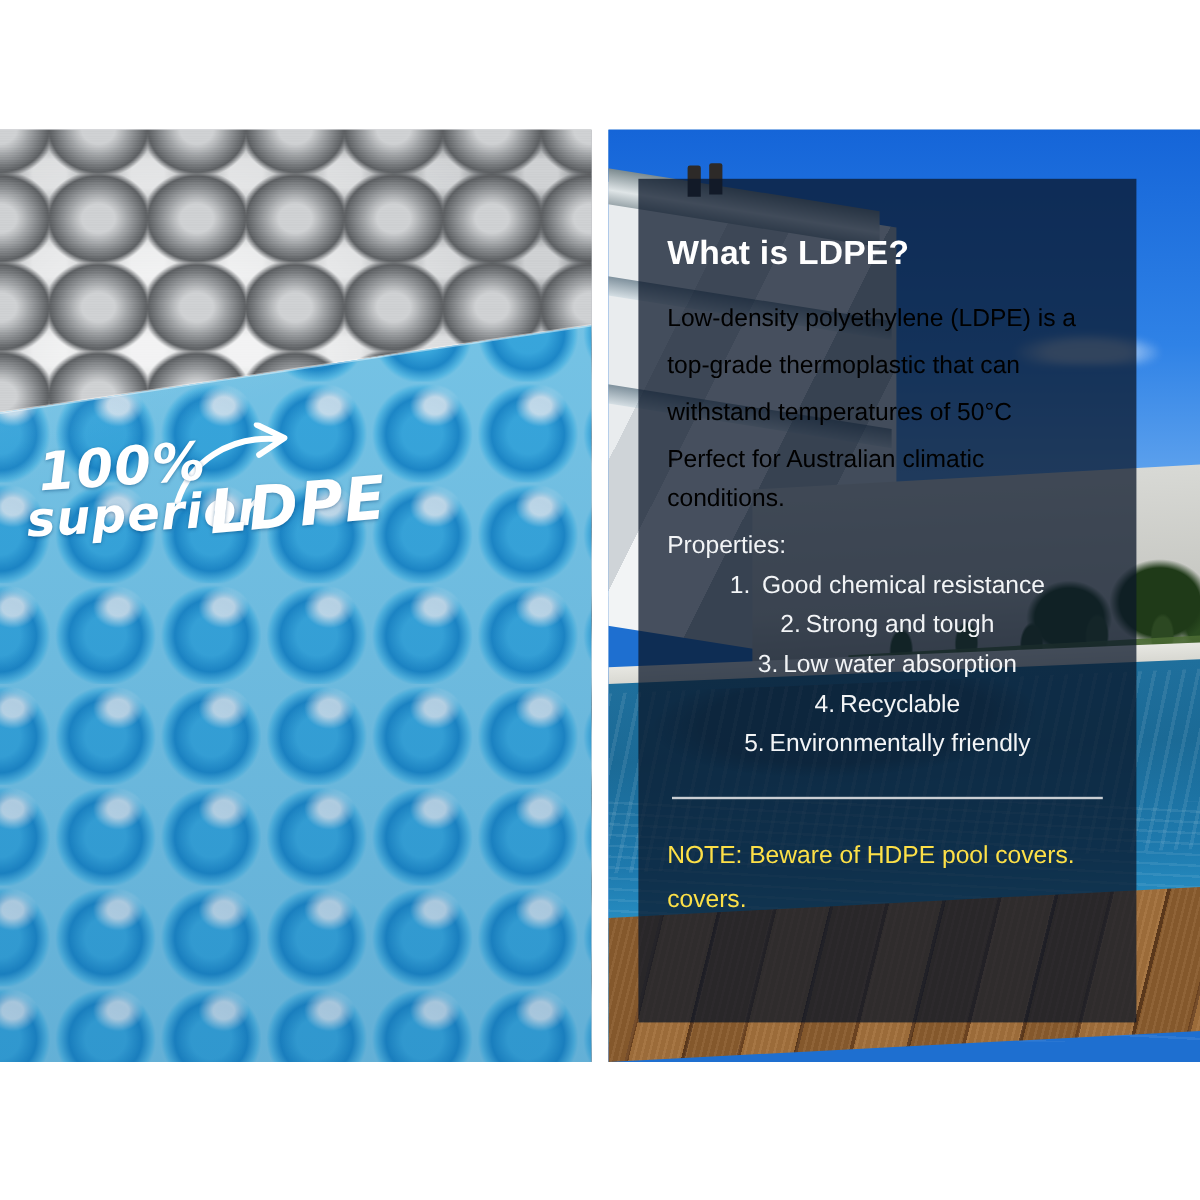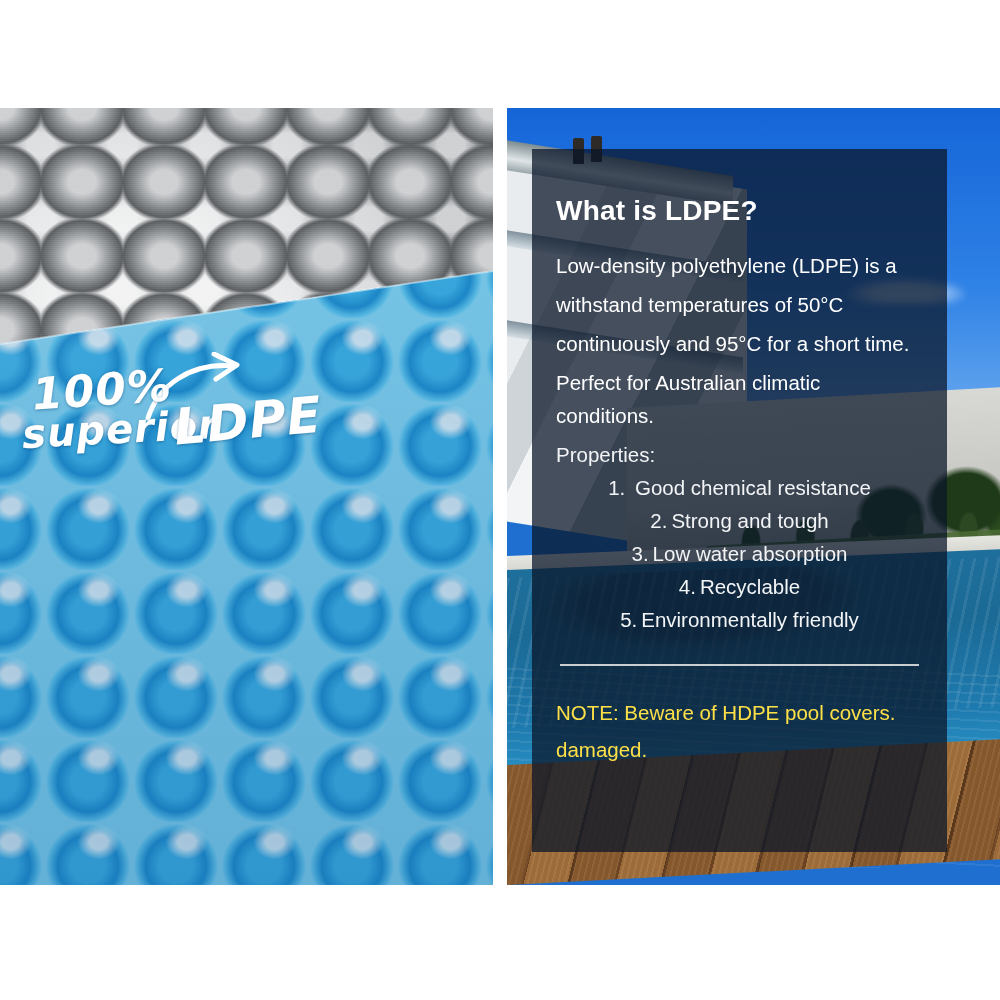--- a/index.html
+++ b/index.html
@@ -188,21 +188,21 @@
     background:rgba(10,22,40,.74);
     box-sizing:border-box;
     padding:46px 24px 20px 24px;
     color:#ffffff;
   }
   #info-card .title{
     margin:0 0 22px 0;font-size:28px;font-weight:700;letter-spacing:.2px;color:#fff;
   }
   #info-card .lead{margin:0;}
   #info-card .lead p{
-    margin:0 0 6px 0;font-size:20.5px;line-height:33px;font-weight:400;color:#ffffff;
+    margin:0 0 6px 0;font-size:20.5px;line-height:33px;font-weight:400;color:#000000;
   }
   .props{}
   .props .props-head{font-size:20.5px;line-height:33px;color:#f2f4f6;}
   .props ol{list-style:none;margin:0;padding:0;counter-reset:p;}
   .props ol li{
     font-size:20.5px;line-height:33px;color:#f2f4f6;counter-increment:p;text-align:center;
   }
   .props ol li::before{content:counter(p) ".";margin-right:4px;}
   .props ol li:first-child::before{content:"1. ";}
   hr.rule{
@@ -268,39 +268,39 @@
       <div class="deck"></div>
       <div class="deck-grain"></div>
     </div>
 
     <div id="info-card">
 
       <h2 class="title">What is LDPE?</h2>
 
       <div class="lead">
         <p>Low-density polyethylene (LDPE) is a</p>
+        <p>top-grade thermoplastic that can</p>
         <p>withstand temperatures of 50°C</p>
-        <p>continuously and 95°C for a short time.</p>
         <p>Perfect for Australian climatic conditions.</p>
       </div>
 
       <div class="props">
         <div class="props-head">Properties:</div>
         <ol>
           <li>Good chemical resistance</li>
           <li>Strong and tough</li>
           <li>Low water absorption</li>
           <li>Recyclable</li>
           <li>Environmentally friendly</li>
         </ol>
       </div>
 
       <hr class="rule">
 
       <div class="note">
         <p>NOTE: Beware of HDPE pool covers.</p>
-        <p>damaged.</p>
+        <p>covers.</p>
       </div>
 
     </div>
   </div>
 
 </div>
 
 </body></html>

